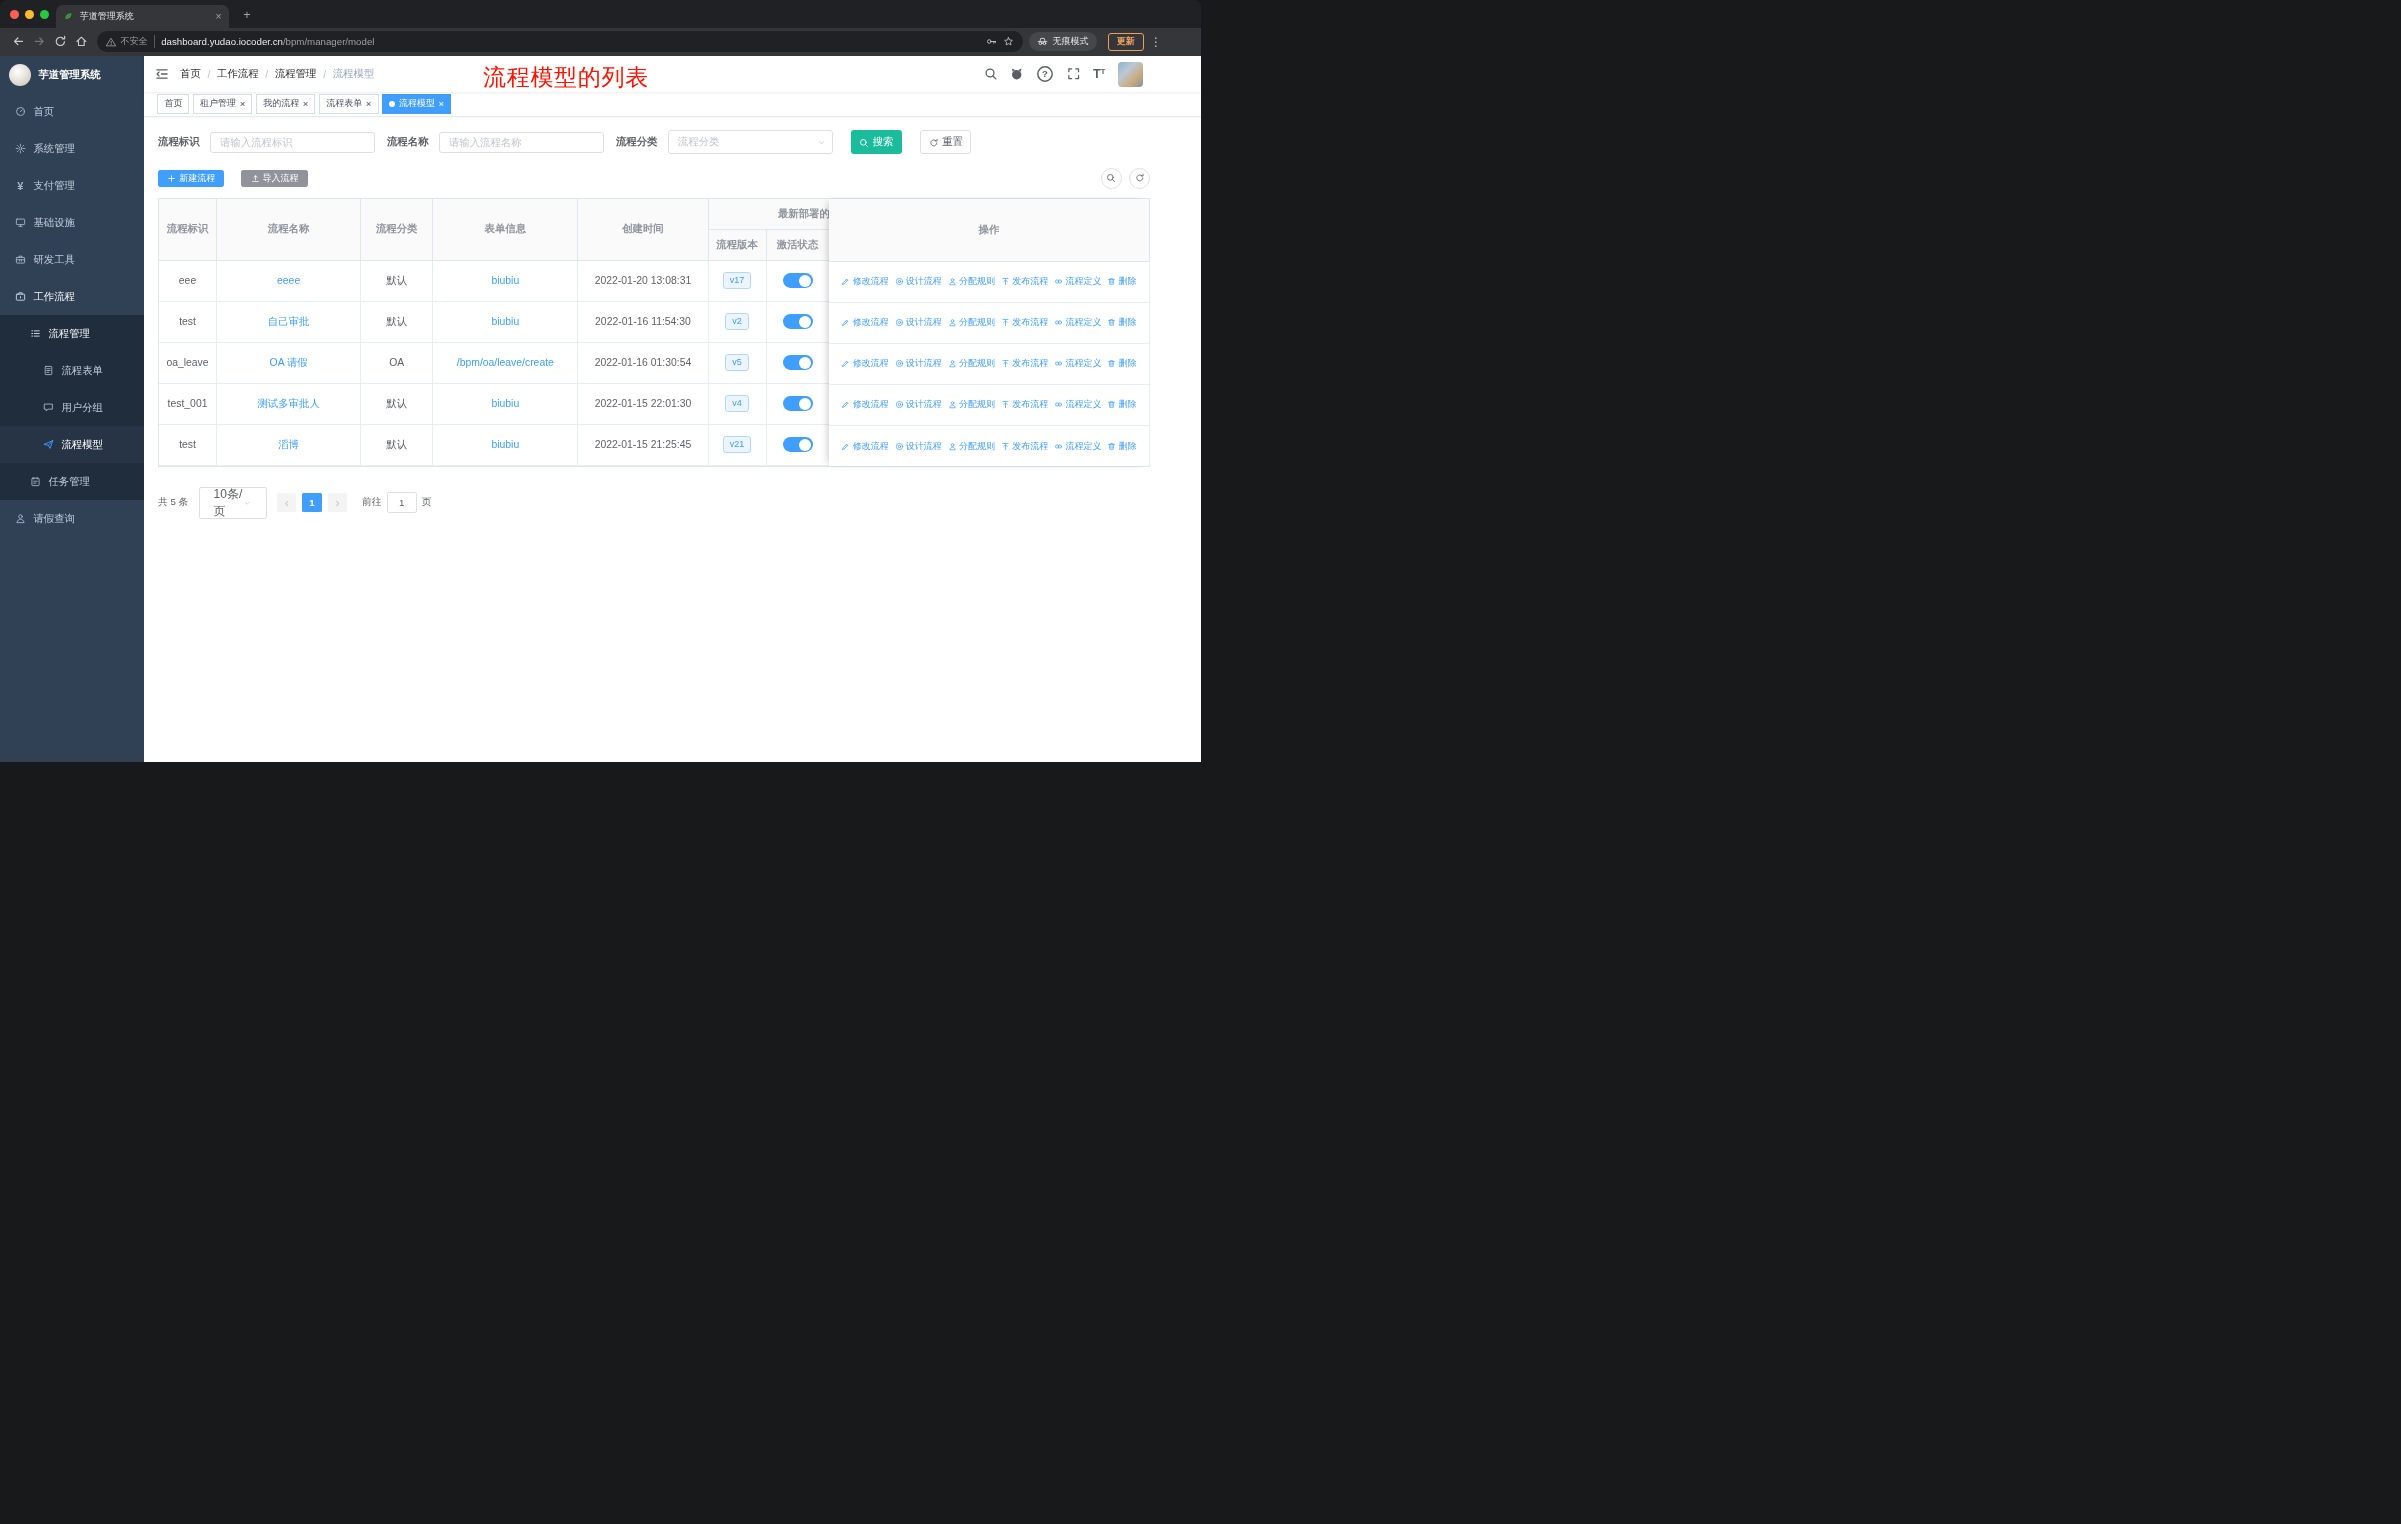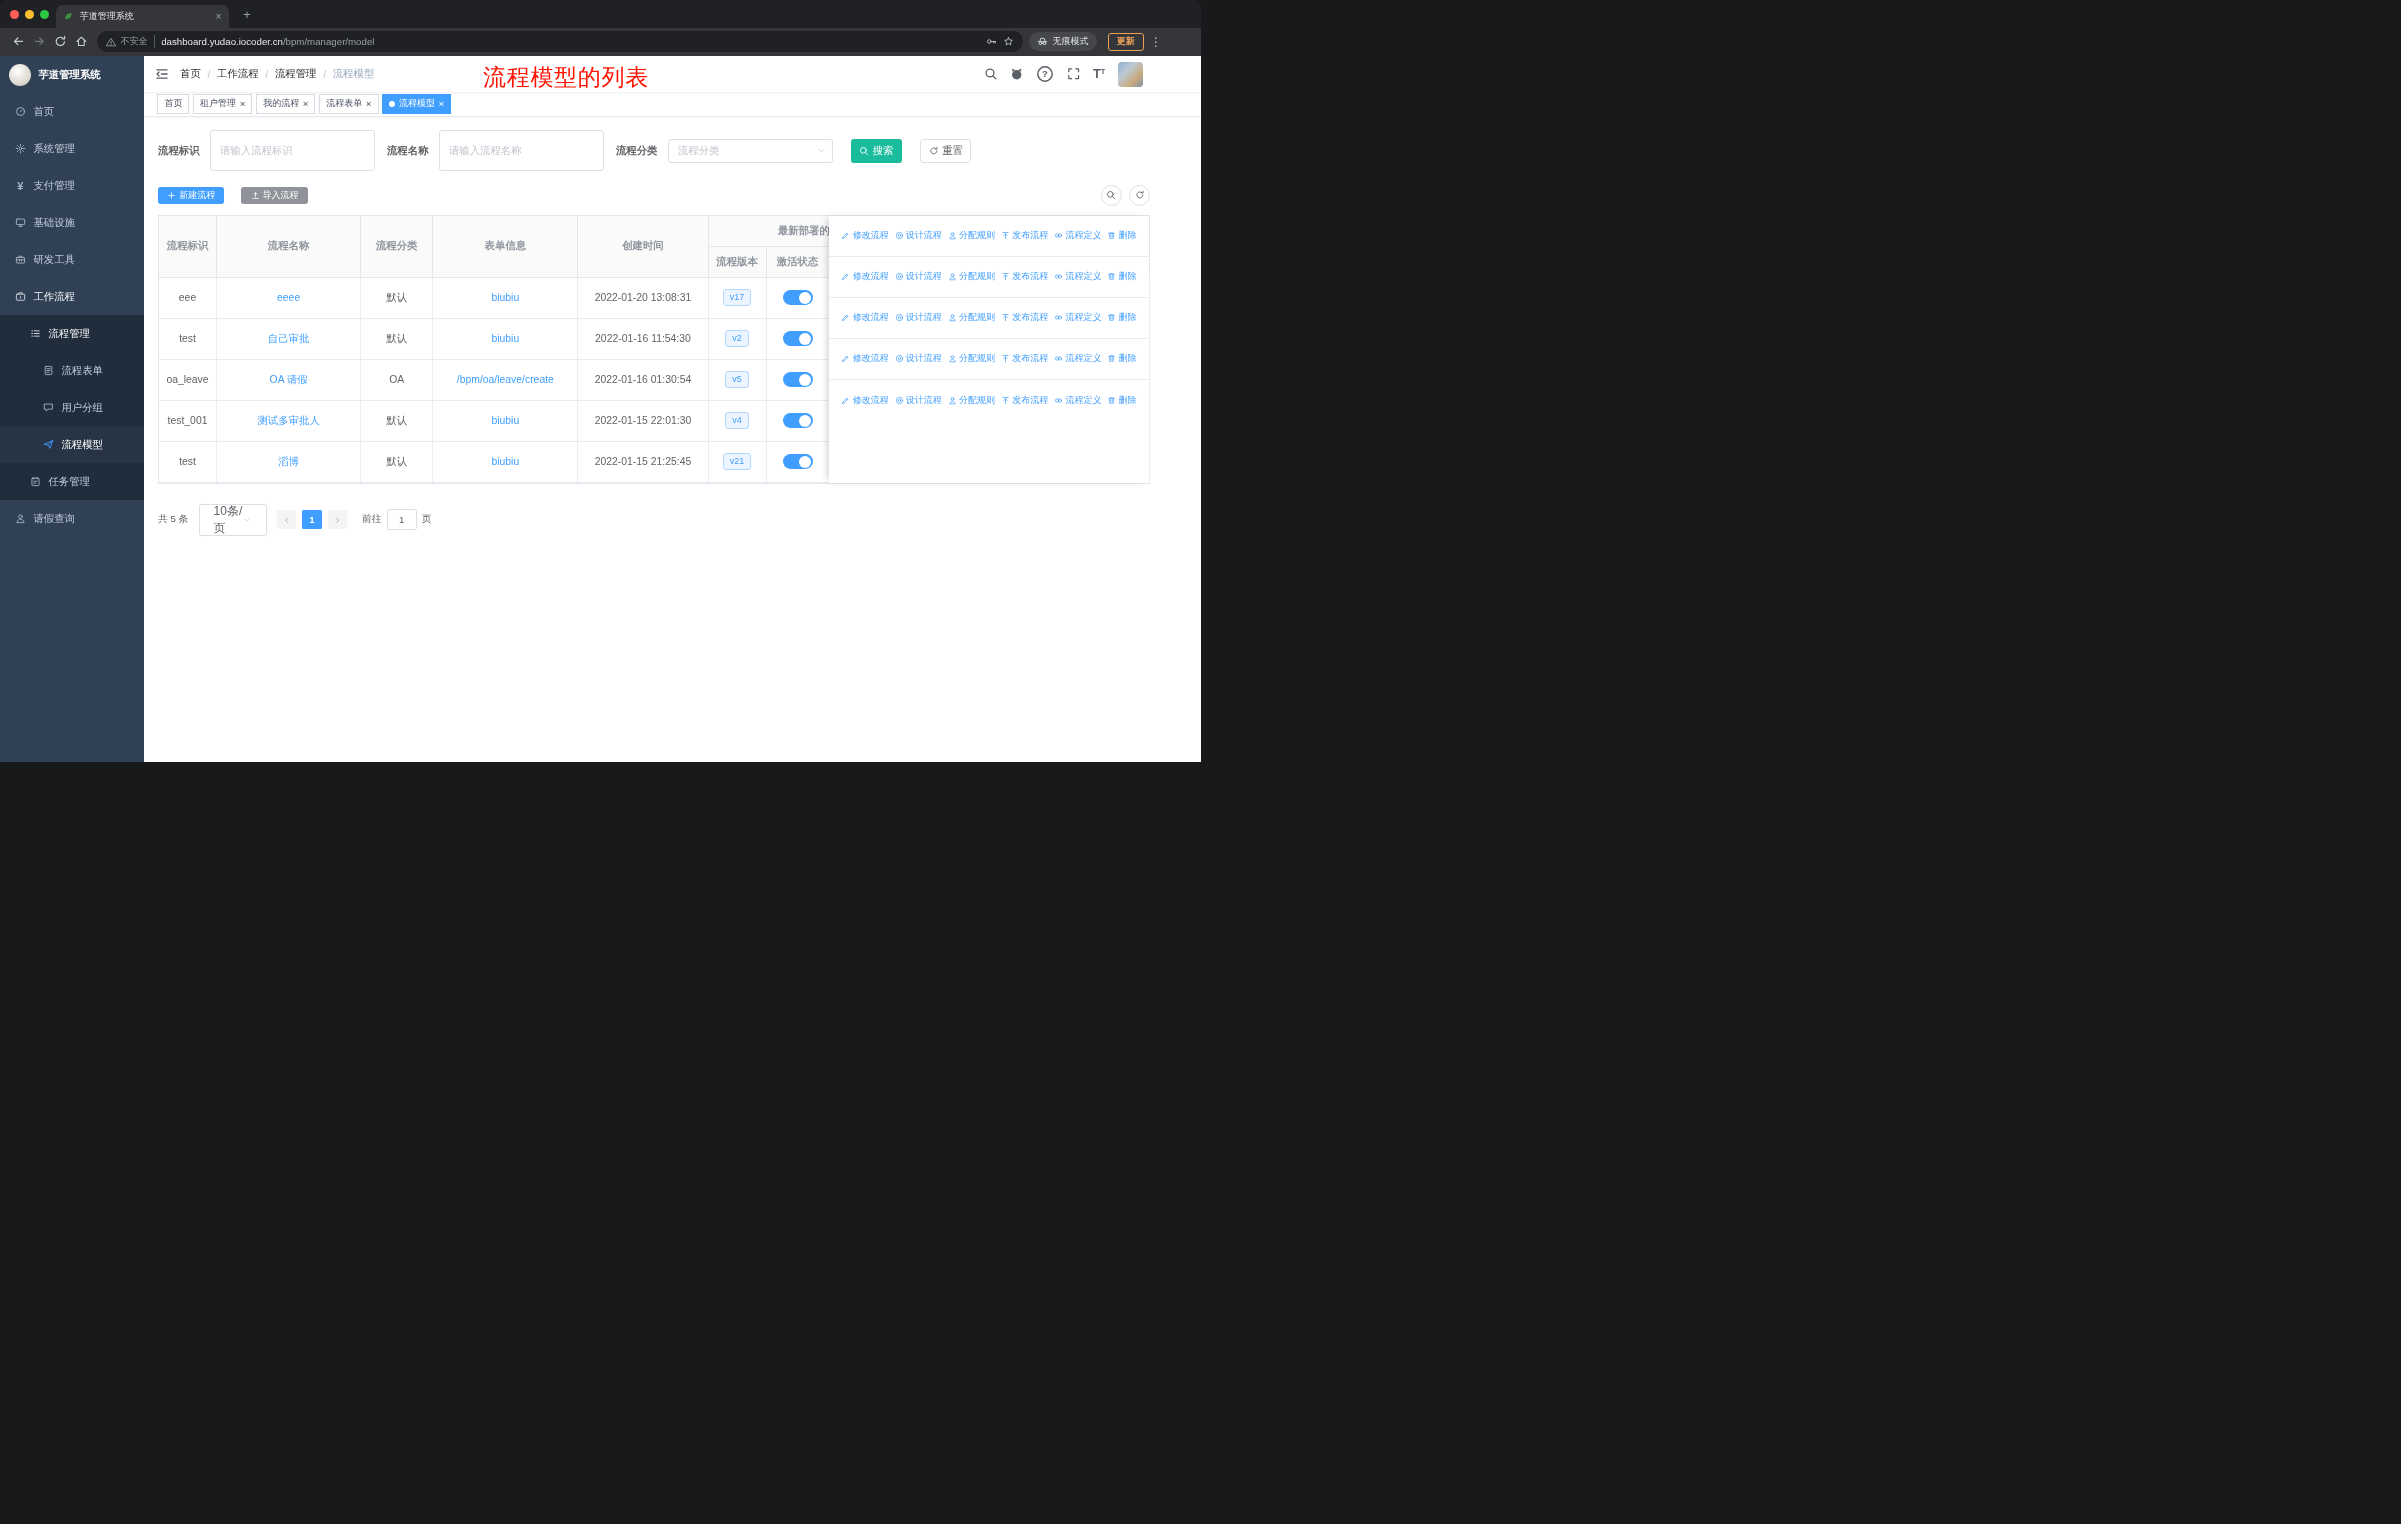--- a/index.html
+++ b/index.html
@@ -77,21 +77,21 @@
 .tag{height:19.4px;border:0.7px solid #d8dce5;background:#fff;color:#495060;font-size:9px;display:flex;align-items:center;gap:3.7px;padding:0 6px;cursor:pointer;white-space:nowrap}
 .tag.active{background:var(--primary,#409EFF);border-color:var(--primary,#409EFF);color:#fff}
 .tag-dot{width:6px;height:6px;border-radius:50%;background:#fff;flex:none}
 .tag-close{font-size:9.7px;line-height:1}
 
 .content{flex:1;background:#fff;padding:13.4px 0 0 14px;overflow:hidden}
 .container{width:992px}
 .filters{display:flex;align-items:center}
 .f-group{display:flex;align-items:center;margin-right:12px}
 .f-label{font-size:10.4px;font-weight:bold;color:#606266;margin-right:10.4px;white-space:nowrap}
-.f-input{width:165px;height:41px;border:0.7px solid #dcdfe6;border-radius:3px;padding:0 9px;font-size:10.4px;color:#606266;outline:none;background:#fff;font-family:inherit}
+.f-input{width:165px;height:21px;border:0.7px solid #dcdfe6;border-radius:3px;padding:0 9px;font-size:10.4px;color:#606266;outline:none;background:#fff;font-family:inherit}
 .f-input::placeholder{color:#c0c4cc}
 .f-select{width:165px;height:24px;border:0.7px solid #dcdfe6;border-radius:3px;display:flex;align-items:center;justify-content:space-between;padding:0 6px 0 9px;background:#fff;cursor:pointer}
 .select-placeholder{font-size:10.4px;color:#c0c4cc}
 .f-select .ic{color:#c0c4cc;font-size:9px}
 .btn{height:24px;border:0.7px solid transparent;border-radius:3px;display:inline-flex;align-items:center;gap:3.7px;font-size:10.4px;padding:0 7.4px;cursor:pointer;background:#fff;white-space:nowrap;font-family:inherit}
 .btn .ic{font-size:9.7px}
 .btn-search{background:var(--search-btn,#1ABC9C);color:#fff;margin-left:18px}
 .btn-reset{border-color:#dcdfe6;color:#606266;margin-left:18.6px}
 .actions-row{display:flex;align-items:center;margin-top:13.4px}
 .btn-mini{height:17px;font-size:9px;padding:0 8.2px;border-radius:2.2px;gap:3px}
@@ -618,20 +618,21 @@
                   <td><a class="link">biubiu</a></td>
                   <td>2022-01-15 21:25:45</td>
                   <td><span class="badge">v21</span></td>
                   <td><span class="toggle on"><span class="knob"></span></span></td>
                   <td></td>
                   <td></td>
                 </tr>
               </tbody>
           </table>
           <div class="fixed-col">
+            <div class="fixed-head">操作</div>
             <div id="fixed-rows">
                 <div class="op-row">
                   <a class="op-link">
                     <span class="ic">
                       <svg viewBox="0 0 16 16" fill="none" stroke="currentColor" stroke-width="1.3" stroke-linecap="round" stroke-linejoin="round">
                         <path d="M3 13l.7-2.7 6.5-6.5 2 2-6.5 6.5L3 13z"></path>
                         <path d="M9.4 4.6l2 2"></path>
                       </svg>
                     </span>
                     <span>修改流程</span>

